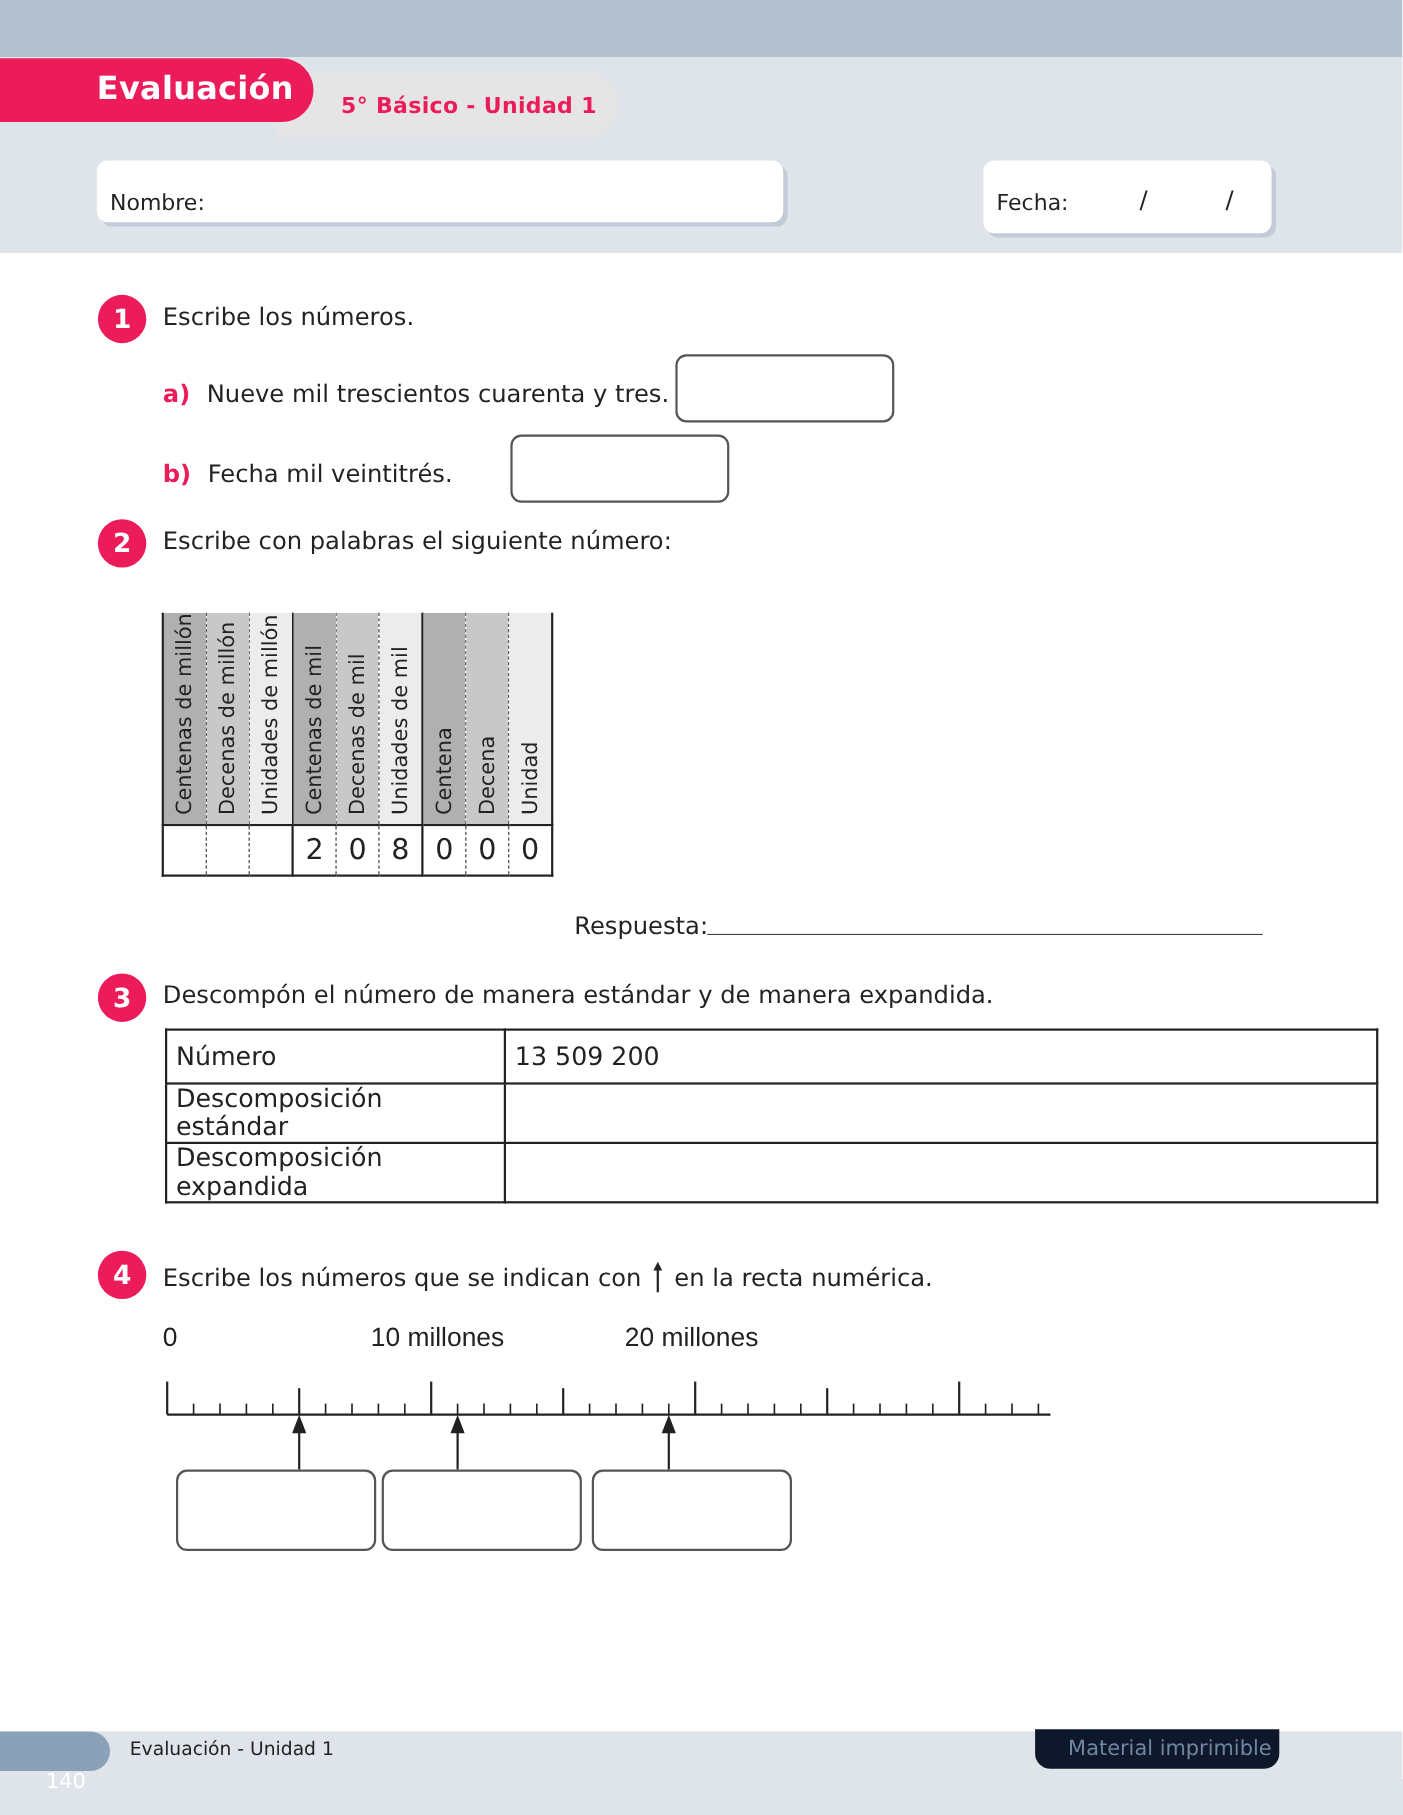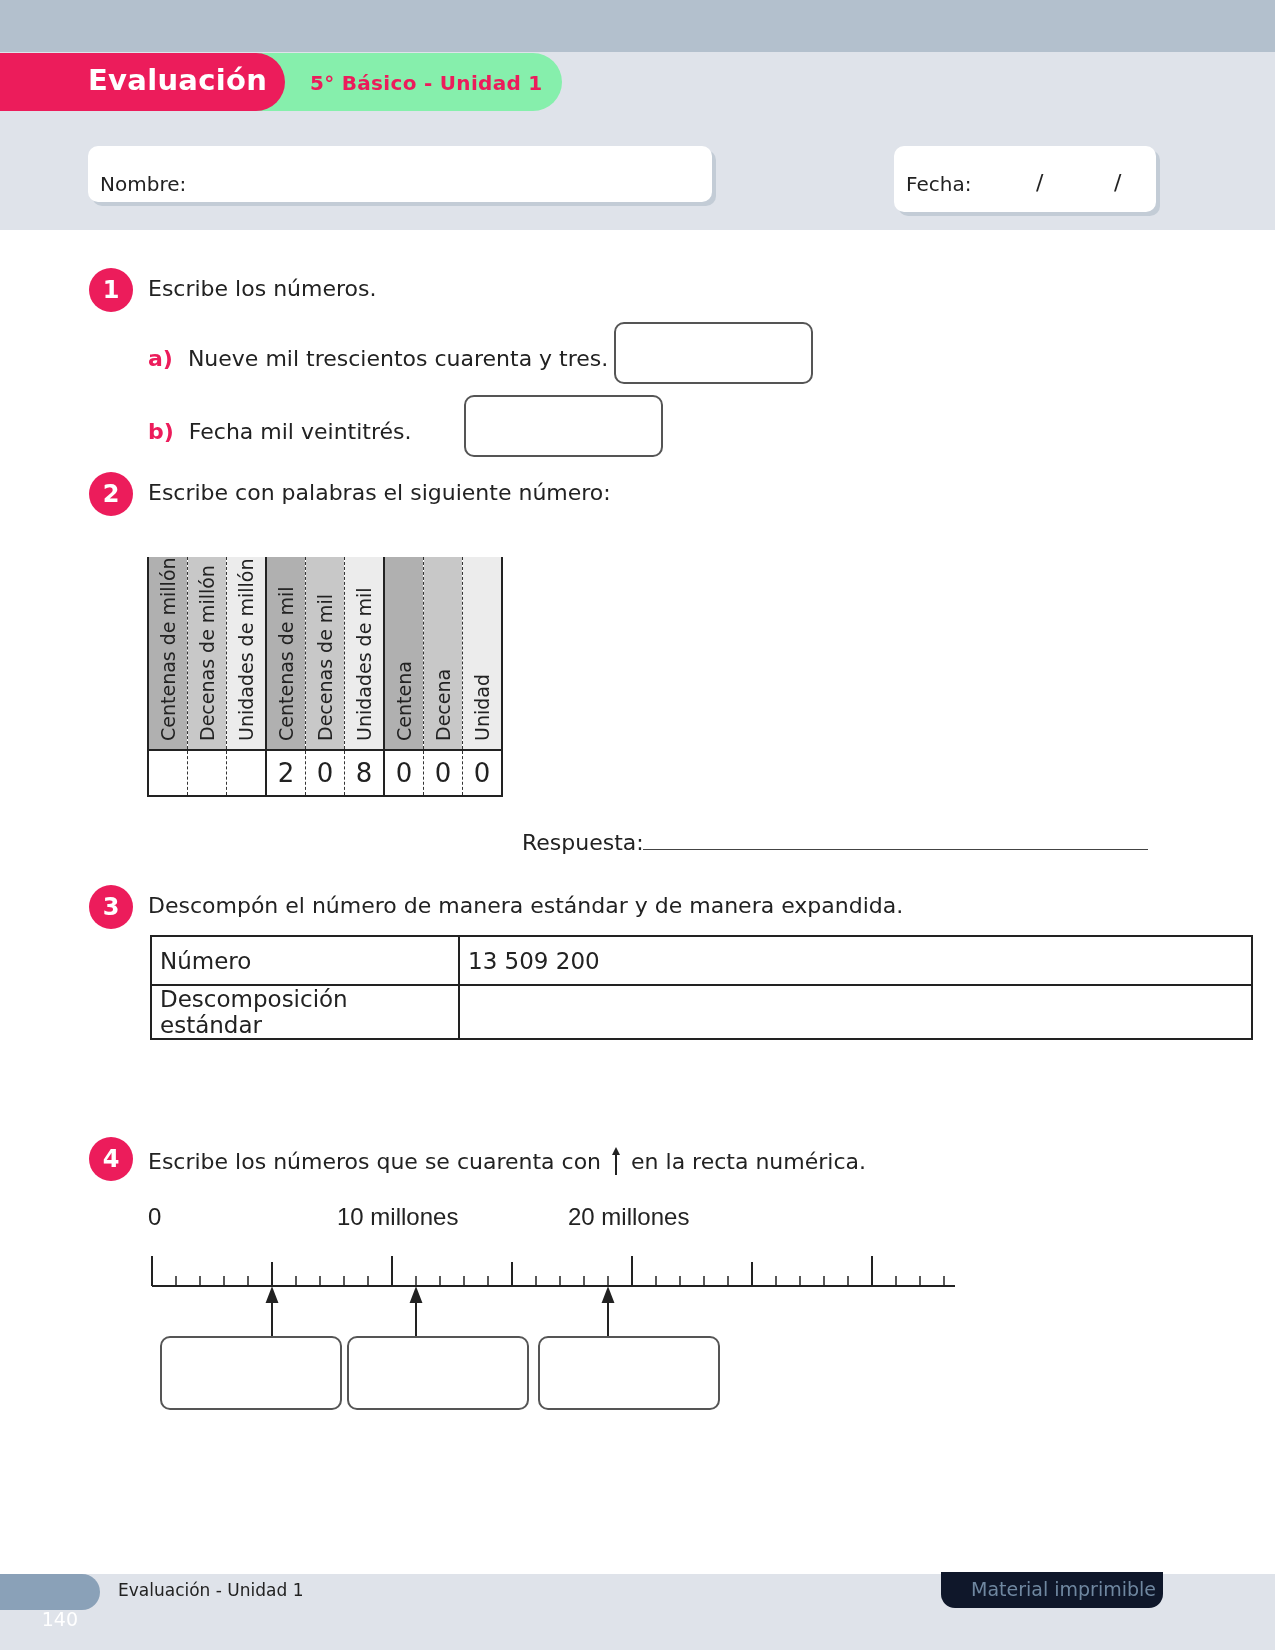--- a/index.html
+++ b/index.html
@@ -2,21 +2,21 @@
 <html><head>
 <meta charset="utf-8">
 <style>
   html,body{margin:0;padding:0;}
   body{width:1275px;height:1650px;position:relative;background:#ffffff;font-family:"DejaVu Sans",sans-serif;color:#222;overflow:hidden;}
   .abs{position:absolute;}
   .topbar{left:0;top:0;width:1275px;height:52px;background:#b3c0cd;}
   .headband{left:0;top:52px;width:1275px;height:178px;background:#dfe3ea;}
   .title-tab{left:0;top:53px;width:285px;height:58px;background:#ec1c5b;border-radius:0 30px 30px 0;z-index:3;}
   .title-tab span{position:absolute;left:88px;top:10px;color:#fff;font-size:29px;font-weight:bold;letter-spacing:0.3px;}
-  .sub-tab{left:250px;top:53px;width:312px;height:58px;background:#86efac;border-radius:0 30px 30px 0;z-index:2;}
+  .sub-tab{left:250px;top:66px;width:312px;height:58px;background:#e5e5e5;border-radius:0 30px 30px 0;z-index:2;}
   .sub-tab span{position:absolute;left:60px;top:18px;color:#ec1c5b;font-size:20px;font-weight:bold;letter-spacing:0.3px;}
   .field{background:#fff;border-radius:10px;box-shadow:4px 4px 0 #c3ccd6;}
   .field .lbl{position:absolute;left:12px;top:26px;font-size:20px;color:#222;}
   .slash{position:absolute;top:24px;font-size:22px;color:#222;}
   .qnum{width:44px;height:44px;border-radius:50%;background:#ec1c5b;color:#fff;font-weight:bold;font-size:24px;text-align:center;line-height:44px;}
   .qtext{font-size:22px;color:#222;white-space:nowrap;}
   .sublabel{color:#ec1c5b;font-weight:bold;}
   .answer-box{border:2px solid #555;border-radius:10px;background:#fff;}
   table.pv{border-collapse:collapse;position:absolute;left:147px;top:557px;}
   table.pv td{padding:0;}
@@ -135,26 +135,30 @@
 <table class="dec">
   <tbody>
       <tr>
     <td class="lab">Número</td>
     <td>13 509 200</td>
   </tr>
   <tr>
     <td class="lab" style="height:50px;">Descomposición estándar</td>
     <td></td>
   </tr>
+  <tr>
+    <td class="lab">Descomposición expandida</td>
+    <td></td>
+  </tr>
 </tbody>
   </table>
 
 <div class="abs qnum" style="left:89px;top:1137px;">4</div>
 <div class="abs qtext" style="left:148px;top:1147px;">
-  <span>Escribe los números que se cuarenta con</span>
+  <span>Escribe los números que se indican con</span>
   <svg width="12" height="28" viewBox="0 0 12 28" style="vertical-align:-6px;margin:0 2px;">
     <line x1="6" y1="6" x2="6" y2="28" stroke="#222" stroke-width="2"></line>
     <polygon points="2,8 6,0 10,8" fill="#222"></polygon>
   </svg>
   <span>en la recta numérica.</span>
 </div>
 
 <div class="abs nl-label" style="left:148px;top:1203px;">0</div>
 <div class="abs nl-label" style="left:337px;top:1203px;">10 millones</div>
 <div class="abs nl-label" style="left:568px;top:1203px;">20 millones</div>

